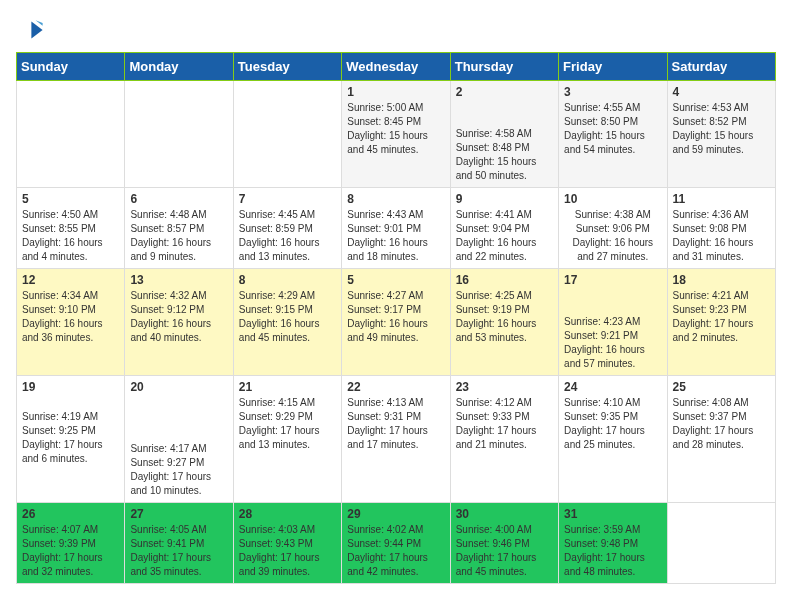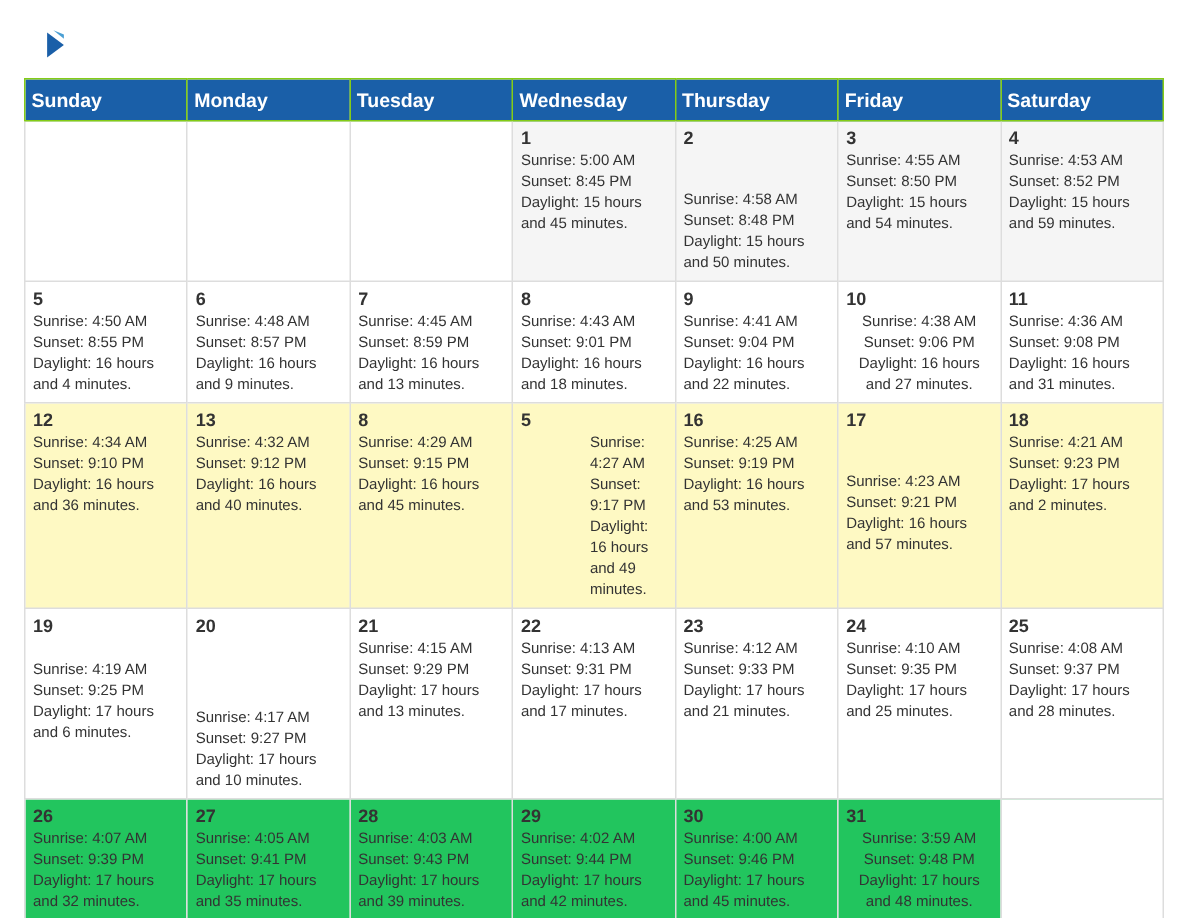--- a/index.html
+++ b/index.html
@@ -231,21 +231,21 @@
         </td>
         <td>
           <span class="day-num">8</span>
           <div class="cell-content" style="white-space: pre-line;">Sunrise: 4:29 AM
 Sunset: 9:15 PM
 Daylight: 16 hours
 and 45 minutes.</div>
         </td>
         <td>
           <span class="day-num">5</span>
-          <div class="cell-content" style="white-space: pre-line; margin-left: 46px;">Sunrise: 4:27 AM
+          <div class="cell-content" style="white-space: pre-line;">Sunrise: 4:27 AM
 Sunset: 9:17 PM
 Daylight: 16 hours
 and 49 minutes.</div>
         </td>
         <td>
           <span class="day-num">16</span>
           <div class="cell-content" style="white-space: pre-line;">Sunrise: 4:25 AM
 Sunset: 9:19 PM
 Daylight: 16 hours
 and 53 minutes.</div>
@@ -347,21 +347,21 @@
         </td>
         <td>
           <span class="day-num">30</span>
           <div class="cell-content" style="white-space: pre-line;">Sunrise: 4:00 AM
 Sunset: 9:46 PM
 Daylight: 17 hours
 and 45 minutes.</div>
         </td>
         <td>
           <span class="day-num">31</span>
-          <div class="cell-content" style="white-space: pre-line; text-align: center;">Sunrise: 3:59 AM
+          <div class="cell-content" style="white-space: pre-line;">Sunrise: 3:59 AM
 Sunset: 9:48 PM
 Daylight: 17 hours
 and 48 minutes.</div>
         </td>
         <td style="background: rgb(255, 255, 255);"></td>
       </tr>
     </tbody>
 </table>
 
 </body></html>

